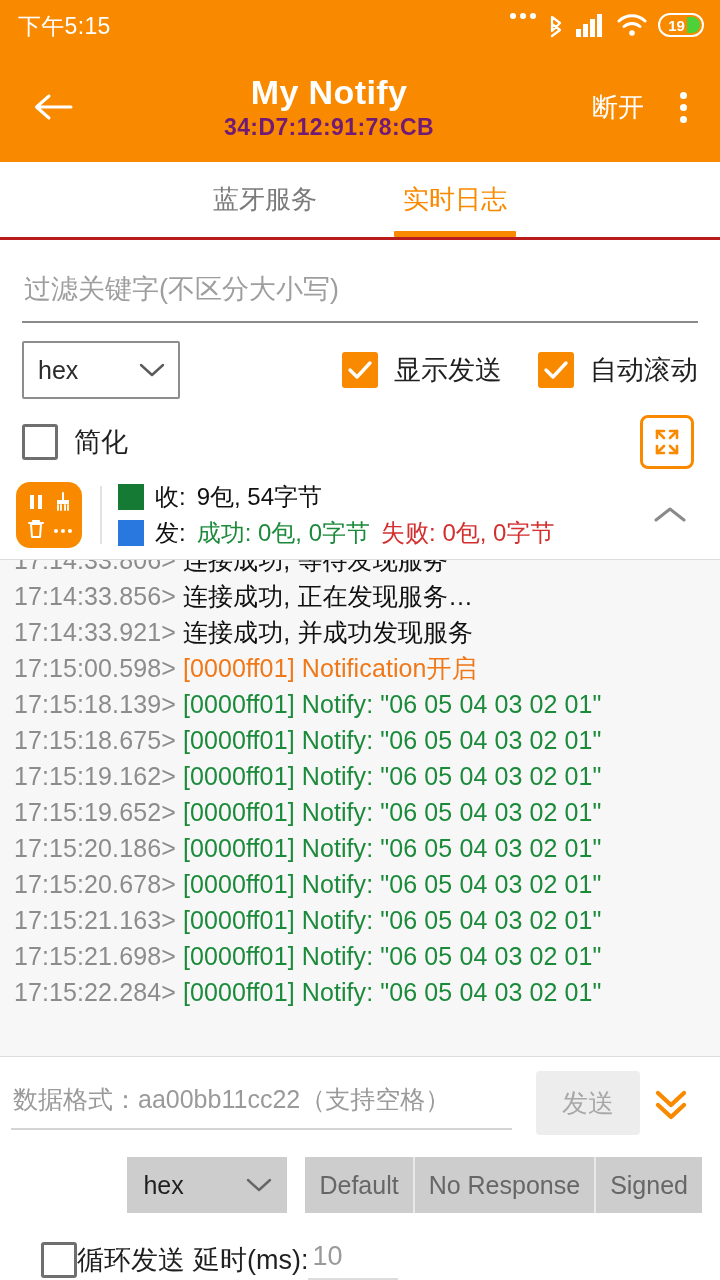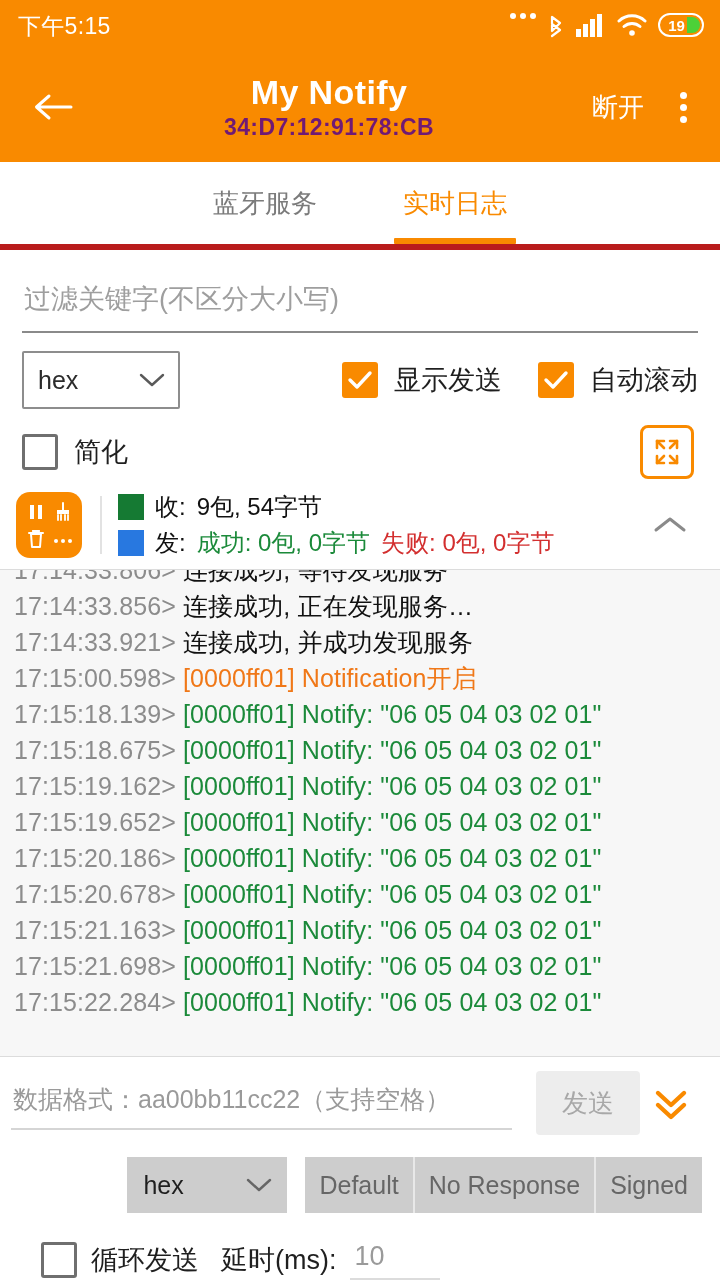--- a/index.html
+++ b/index.html
@@ -41,22 +41,22 @@
   .back-arrow { width:46px; height:46px; display:flex; align-items:center; justify-content:center; cursor:pointer; }
   .titles { flex:1; display:flex; flex-direction:column; align-items:center; justify-content:center; margin-left:-10px; }
   .dev-title { color:#fff; font-size:34px; font-weight:bold; line-height:40px; letter-spacing:.4px; }
   .dev-mac { color:#701a75; font-size:23px; font-weight:bold; line-height:30px; letter-spacing:.4px; }
   .disconnect { color:#fff; font-size:26px; margin-right:24px; cursor:pointer; white-space:nowrap; }
   .kebab { width:30px; height:46px; display:flex; flex-direction:column; align-items:center; justify-content:center; gap:5px; cursor:pointer; }
   .kebab i { width:7px; height:7px; border-radius:50%; background:#fff; display:block; }
 
   
   .tabs {
-    height:88px; flex:0 0 auto; display:flex; align-items:stretch;
-    justify-content:center; background:#fff; border-bottom:6px solid #b91c1c;
+    height:78px; flex:0 0 auto; display:flex; align-items:stretch;
+    justify-content:center; background:#fff; border-bottom:3px solid #b91c1c;
   }
   .tab {
     width:190px; display:flex; align-items:center; justify-content:center;
     font-size:26px; color:#7b7b7b; position:relative; cursor:pointer;
   }
   .tab.active { color:#F98A00; }
   .tab.active::after {
     content:""; position:absolute; left:50%; transform:translateX(-50%);
     bottom:0; width:122px; height:6px; background:#F98A00; border-radius:1px;
   }
@@ -148,21 +148,21 @@
     width:160px; height:56px; background:#CDCDCD; display:flex; align-items:center;
     justify-content:space-between; padding:0 14px 0 16px; font-size:25px; color:#1f1f1f; cursor:pointer;
   }
   .seg-group { display:flex; margin-left:18px; }
   .seg {
     background:#CDCDCD; color:#666; font-size:25px; height:56px;
     display:flex; align-items:center; padding:0 14px; cursor:pointer; border-right:2px solid #e8e8e8;
   }
   .seg:last-child { border-right:none; }
 
-  .loop-row { display:flex; align-items:center; gap:14px; padding:26px 0 0 30px; }
+  .loop-row { display:flex; align-items:center; padding:26px 0 0 30px; }
   .loop-label { font-size:27px; color:#1f1f1f; }
   .delay-label { font-size:27px; color:#1f1f1f; margin-left:8px; }
   .delay-input {
     width:90px; border:none; border-bottom:2px solid #dcdcdc; background:transparent;
     font-size:27px; color:#9a9a9a; outline:none; padding:2px 4px 6px 4px; font-family:inherit;
   }
   .delay-input::placeholder { color:#9a9a9a; }
 </style>
 </head>
 <body>

